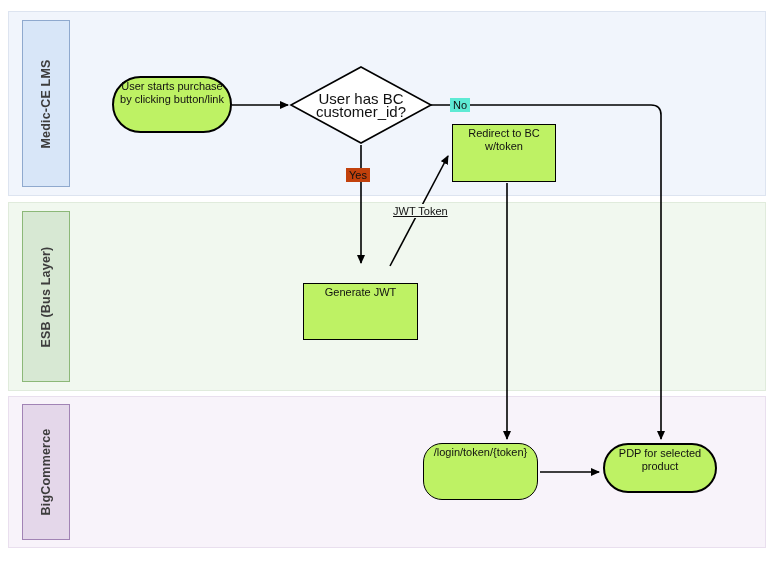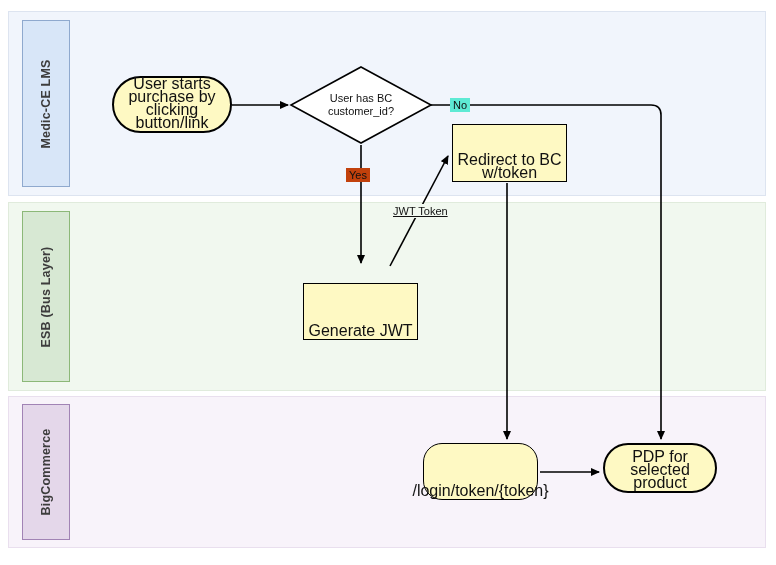--- a/index.html
+++ b/index.html
@@ -30,37 +30,37 @@
     font-size:12.5px; font-weight:bold; color:#3d3d3d; letter-spacing:.2px;
   }
 
   
   svg.edges { position:absolute; left:0; top:0; width:776px; height:565px; pointer-events:none; }
   svg.edges path.edge, svg.edges polygon.shape { stroke:#000000; stroke-width:1.6; fill:none; }
   svg.edges polygon.shape { fill:#ffffff; }
 
   
   .node {
-    position:absolute; background:#fef9c3;
-    display:flex; align-items:flex-end; justify-content:center; text-align:center;
-    font-size:16px; line-height:13px; color:#111111; padding:2px 3px;
+    position:absolute; background:#bef264;
+    display:flex; align-items:flex-start; justify-content:center; text-align:center;
+    font-size:11px; line-height:13px; color:#111111; padding:2px 3px;
   }
   .terminator { border:2.5px solid #000000; }
   .process    { border:1.5px solid #000000; }
 
   .n-start    { left:112px; top:76px;  width:120px; height:57px; border-radius:29px; }
-  .n-redirect { left:452px; top:124px; width:115px; height:58px; }
+  .n-redirect { left:452px; top:124px; width:104px; height:58px; }
   .n-generate { left:303px; top:283px; width:115px; height:57px; }
   .n-login    { left:423px; top:443px; width:115px; height:57px;border-radius:19px; }
   .n-pdp      { left:603px; top:443px; width:114px; height:50px; border-radius:29px; }
 
   .n-decision-text {
     position:absolute; left:304px; top:85px; width:114px; height:40px;
     display:flex; align-items:center; justify-content:center; text-align:center;
-    font-size:11px; line-height:13px; color:#111111;
+    font-size:15px; line-height:13px; color:#111111;
   }
 
   
   .edge-label {
     position:absolute; font-size:11px; line-height:12px; color:#111111;
     padding:1px 3px; white-space:nowrap;
   }
   .el-yes { left:346px; top:168px; background:#c2410c; }
   .el-no  { left:450px; top:98px;  background:#5eead4; }
   .el-jwt { left:390px; top:204px; background:#f1f8ef;text-decoration:underline; }

